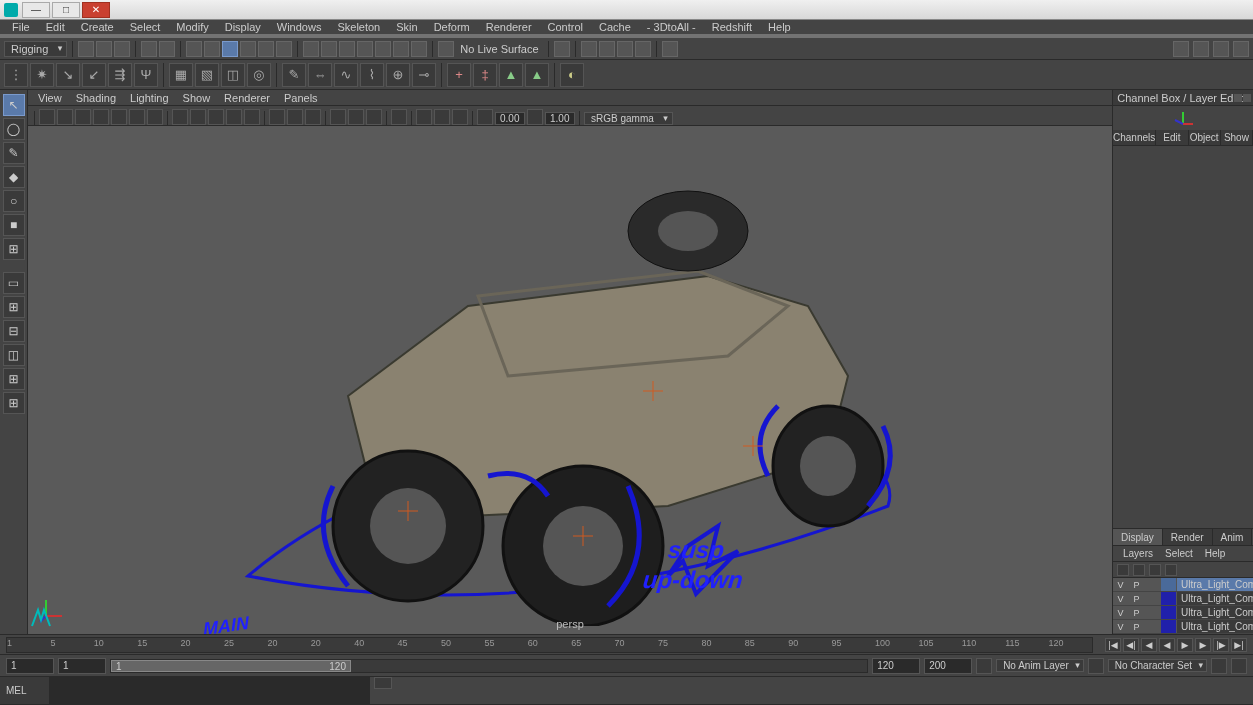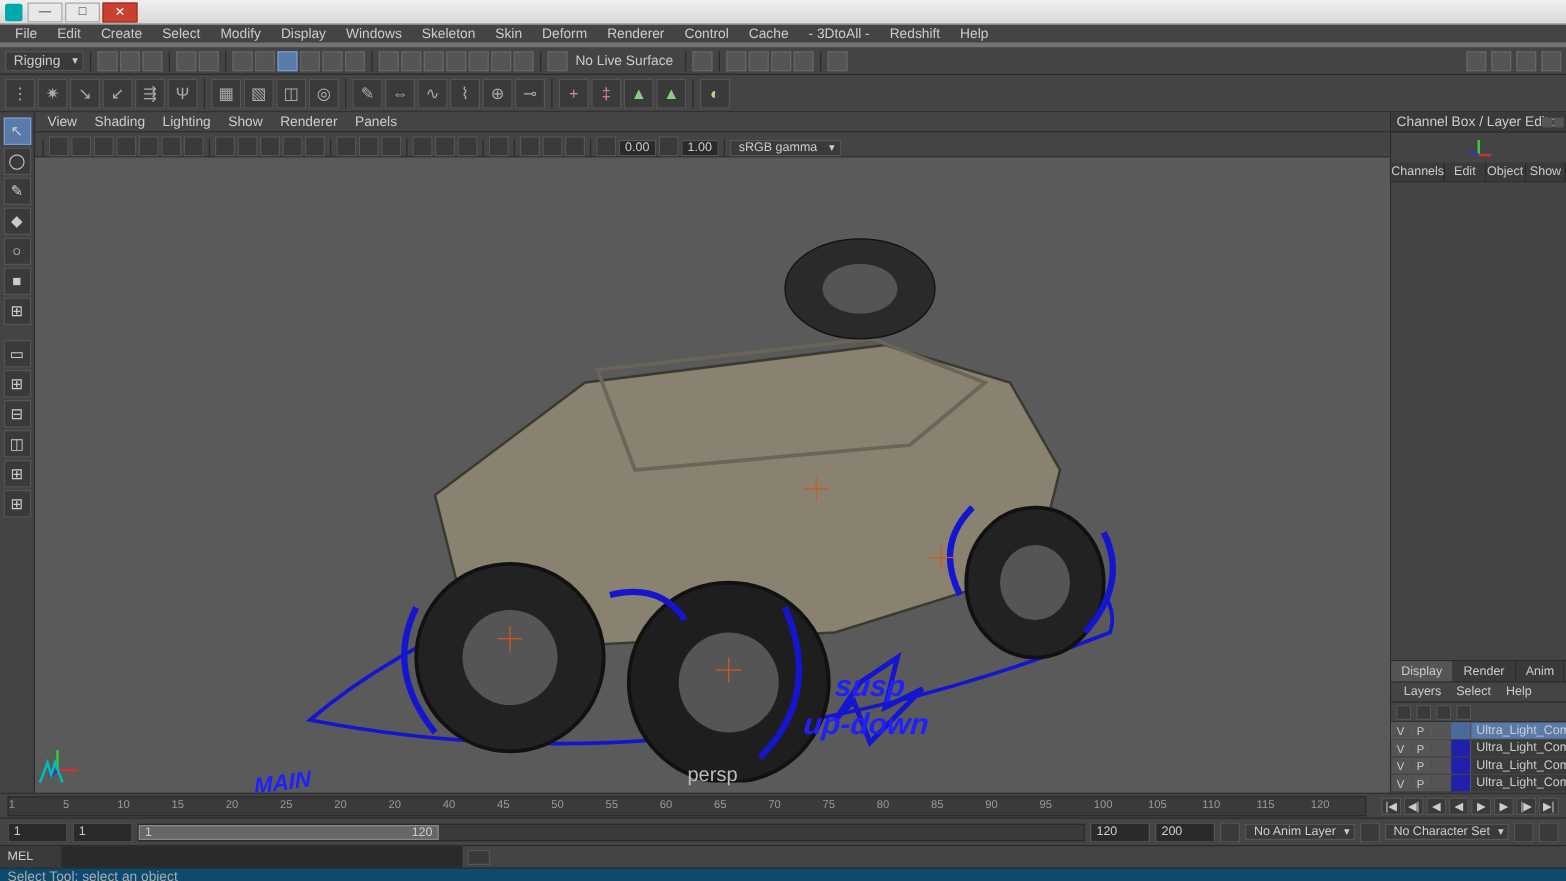--- a/index.html
+++ b/index.html
@@ -38,21 +38,21 @@
 .panel-menubar { height: 16px; background: #444; display: flex; align-items: center; padding: 0 4px; gap: 2px; border-bottom: 1px solid #2a2a2a; }
 .panel-menubar .menu-item { padding: 0 6px; color: #ccc; }
 .panel-toolbar { height: 20px; background: #444; display: flex; align-items: flex-end; padding: 0 4px; gap: 2px; border-bottom: 1px solid #2a2a2a; }
 .panel-toolbar .ico { width: 16px; height: 16px; background: #3a3a3a; border: 1px solid #555; }
 .panel-toolbar .val { background: #2a2a2a; border: 1px solid #555; color: #ccc; padding: 0 4px; min-width: 30px; font-size: 10px; }
 .panel-toolbar .dropdown { background: #3a3a3a; border: 1px solid #555; padding: 0 18px 0 6px; color: #ccc; position: relative; min-width: 80px; font-size: 10px; }
 .panel-toolbar .dropdown::after { content: "▾"; position: absolute; right: 4px; top: 0; font-size: 9px; }
 .panel-toolbar .sep { width: 1px; height: 14px; background: #2a2a2a; margin: 0 2px; }
 
 .viewport { flex: 1; background: #5a5a5a; position: relative; overflow: hidden; }
-.viewport .cam-label { position: absolute; bottom: 4px; left: 50%; transform: translateX(-50%); color: #bbb; font-size: 16px; }
+.viewport .cam-label { position: absolute; bottom: 4px; left: 50%; transform: translateX(-50%); color: #bbb; font-size: 11px; }
 .viewport .axis-gizmo { position: absolute; bottom: 10px; left: 10px; width: 30px; height: 30px; }
 .viewport .vehicle-placeholder { position: absolute; top: 50px; left: 160px; width: 740px; height: 450px; }
 .viewport .susp-label { position: absolute; color: #2020ff; font-weight: bold; font-size: 24px; font-style: italic; transform: skewX(-5deg); }
 
 .right-panel { width: 140px; background: #444; display: flex; flex-direction: column; }
 .rp-title { background: #3a3a3a; height: 16px; display: flex; align-items: center; justify-content: center; color: #ccc; font-size: 10px; border-bottom: 1px solid #2a2a2a; position: relative; }
 .rp-title .tiny { position: absolute; right: 2px; display: flex; gap: 1px; }
 .rp-title .tiny span { width: 8px; height: 8px; background: #555; }
 .rp-tabs { height: 16px; display: flex; border-bottom: 1px solid #2a2a2a; }
 .rp-tabs .tab { flex: 1; background: #3a3a3a; color: #ccc; font-size: 10px; display: flex; align-items: center; justify-content: center; border-right: 1px solid #2a2a2a; }
@@ -80,21 +80,21 @@
 .timeline .play-btn { width: 16px; height: 14px; background: #3a3a3a; border: 1px solid #555; color: #ccc; display: flex; align-items: center; justify-content: center; font-size: 9px; }
 
 .range-row { height: 22px; background: #444; display: flex; align-items: center; gap: 4px; padding: 0 6px; border-top: 1px solid #2a2a2a; }
 .range-row .num-field { width: 48px; height: 16px; background: #2a2a2a; border: 1px solid #555; color: #ccc; padding: 0 4px; font-size: 10px; }
 .range-row .slider-track { flex: 1; height: 14px; background: #3a3a3a; border: 1px solid #2a2a2a; position: relative; }
 .range-row .slider-thumb { position: absolute; left: 0; top: 0; width: 240px; height: 12px; background: #666; border: 1px solid #888; }
 .range-row .dropdown { background: #3a3a3a; border: 1px solid #555; padding: 0 14px 0 6px; color: #ccc; position: relative; min-width: 80px; font-size: 10px; }
 .range-row .dropdown::after { content: "▾"; position: absolute; right: 3px; top: 0; font-size: 9px; }
 .range-row .ico { width: 16px; height: 16px; background: #3a3a3a; border: 1px solid #555; }
 
-.cmd-row { height: 18px; background: #444; display: flex; align-items: center; border-top: 1px solid #2a2a2a; }
+.cmd-row { height: 28px; background: #444; display: flex; border-top: 1px solid #2a2a2a; }
 .cmd-row .label { width: 50px; padding: 0 6px; color: #ccc; font-size: 10px; background: #3a3a3a; border-right: 1px solid #2a2a2a; height: 100%; display: flex; align-items: center; }
 .cmd-row .field { flex: 1; background: #2a2a2a; padding: 0 6px; color: #aaa; font-size: 10px; height: 100%; display: flex; align-items: center; }
 .cmd-row .field.short { flex: 0 0 320px; }
 
 .status-row { height: 15px; background: #0c4a6e; display: flex; align-items: center; padding: 0 6px; border-top: 1px solid #2a2a2a; color: #aaa; font-size: 10px; }
 </style>
 </head>
 <body>
 
 <div class="titlebar">

